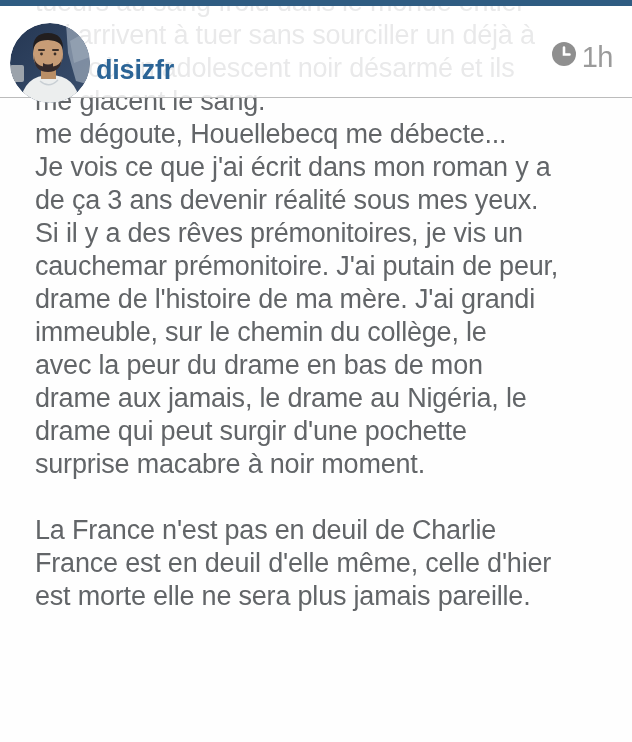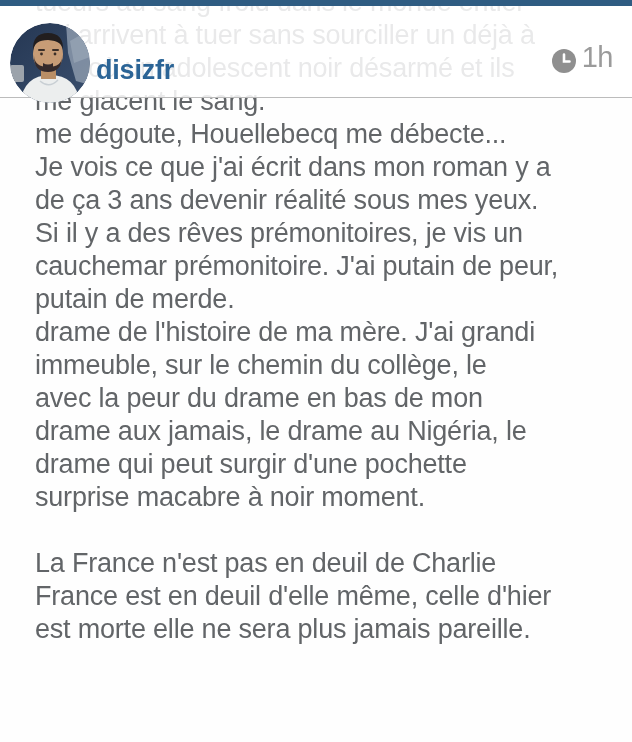--- a/index.html
+++ b/index.html
@@ -39,40 +39,39 @@
   .avatar svg { display: block; }
 
   .username {
     position: absolute; left: 96px; top: 55px;
     font-size: 27px; font-weight: bold; color: #2b6496;
     z-index: 3; cursor: pointer; letter-spacing: -0.2px;
   }
 
   .time-group {
     position: absolute; right: 19px; top: 41px;
-    display: flex; align-items: flex-end; gap: 5px; z-index: 3;
+    display: flex; align-items: flex-start; gap: 5px; z-index: 3;
   }
   .time-group .clock { width: 26px; height: 26px; }
   .time { font-size: 29px; color: #9b9b9b; letter-spacing: -0.5px; }
 </style>
 </head>
 <body>
 
 <div class="post-image">
   <div class="text-layer">
     <div class="line">tueurs au sang froid dans le monde entier</div>
     <div class="line">qui arrivent à tuer sans sourciller un déjà à</div>
     <div class="line indent">re où un adolescent noir désarmé et ils</div>
     <div class="line">me glacent le sang.</div>
     <div class="line">me dégoute, Houellebecq me débecte...</div>
     <div class="line">Je vois ce que j'ai écrit dans mon roman y a</div>
     <div class="line">de ça 3 ans devenir réalité sous mes yeux.</div>
     <div class="line">Si il y a des rêves prémonitoires, je vis un</div>
     <div class="line">cauchemar prémonitoire. J'ai putain de peur,</div>
-    <div class="line">putain de merde.</div>
     <div class="line">drame de l'histoire de ma mère. J'ai grandi</div>
     <div class="line">immeuble, sur le chemin du collège, le</div>
     <div class="line">avec la peur du drame en bas de mon</div>
     <div class="line">drame aux jamais, le drame au Nigéria, le</div>
     <div class="line">drame qui peut surgir d'une pochette</div>
     <div class="line">surprise macabre à noir moment.</div>
     <div class="line"></div>
     <div class="line">La France n'est pas en deuil de Charlie</div>
     <div class="line">France est en deuil d'elle même, celle d'hier</div>
     <div class="line">est morte elle ne sera plus jamais pareille.</div>

